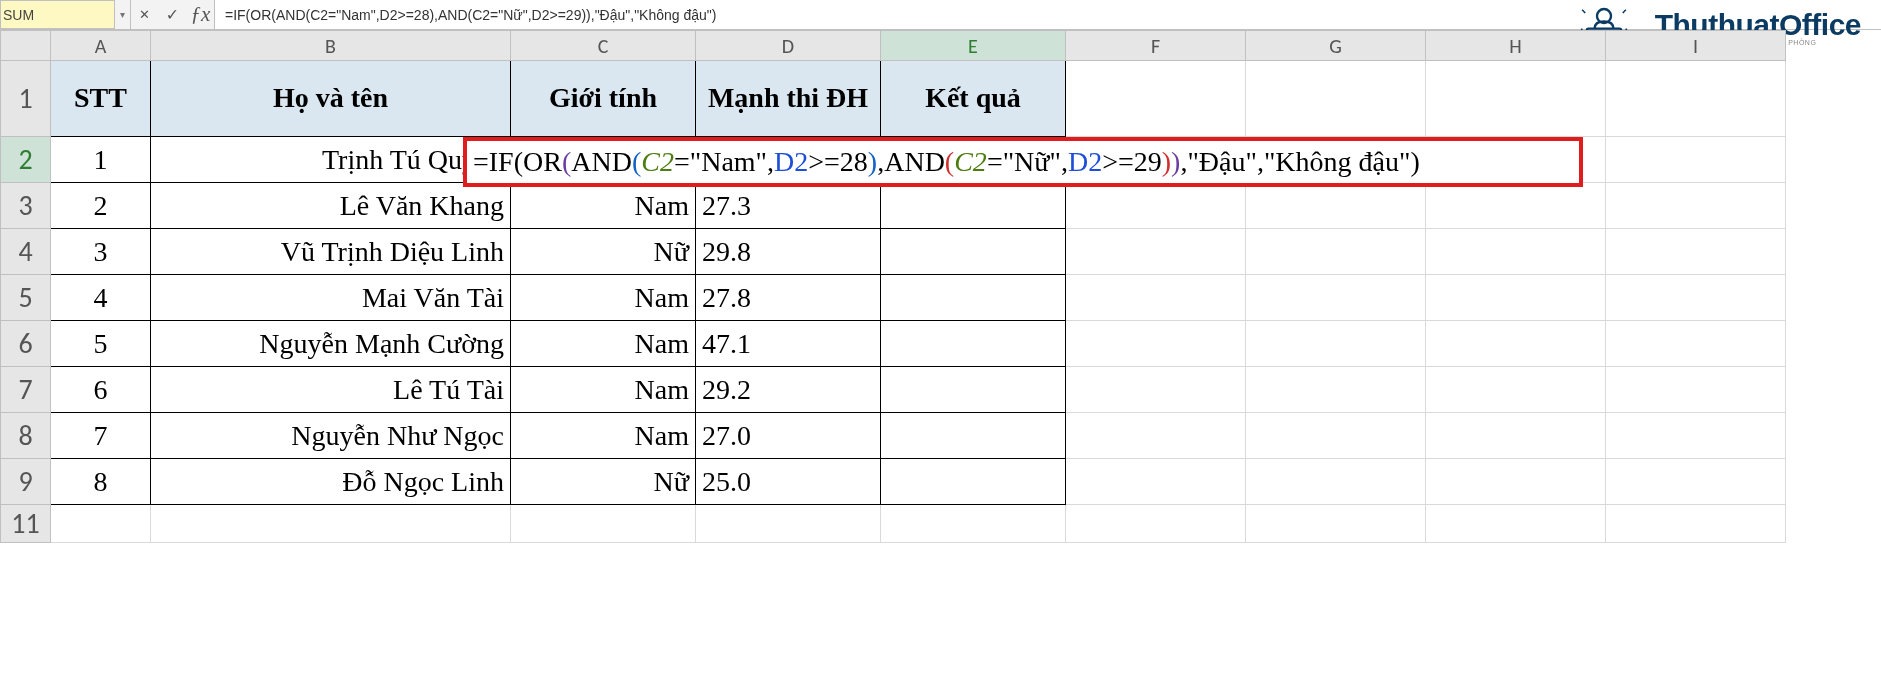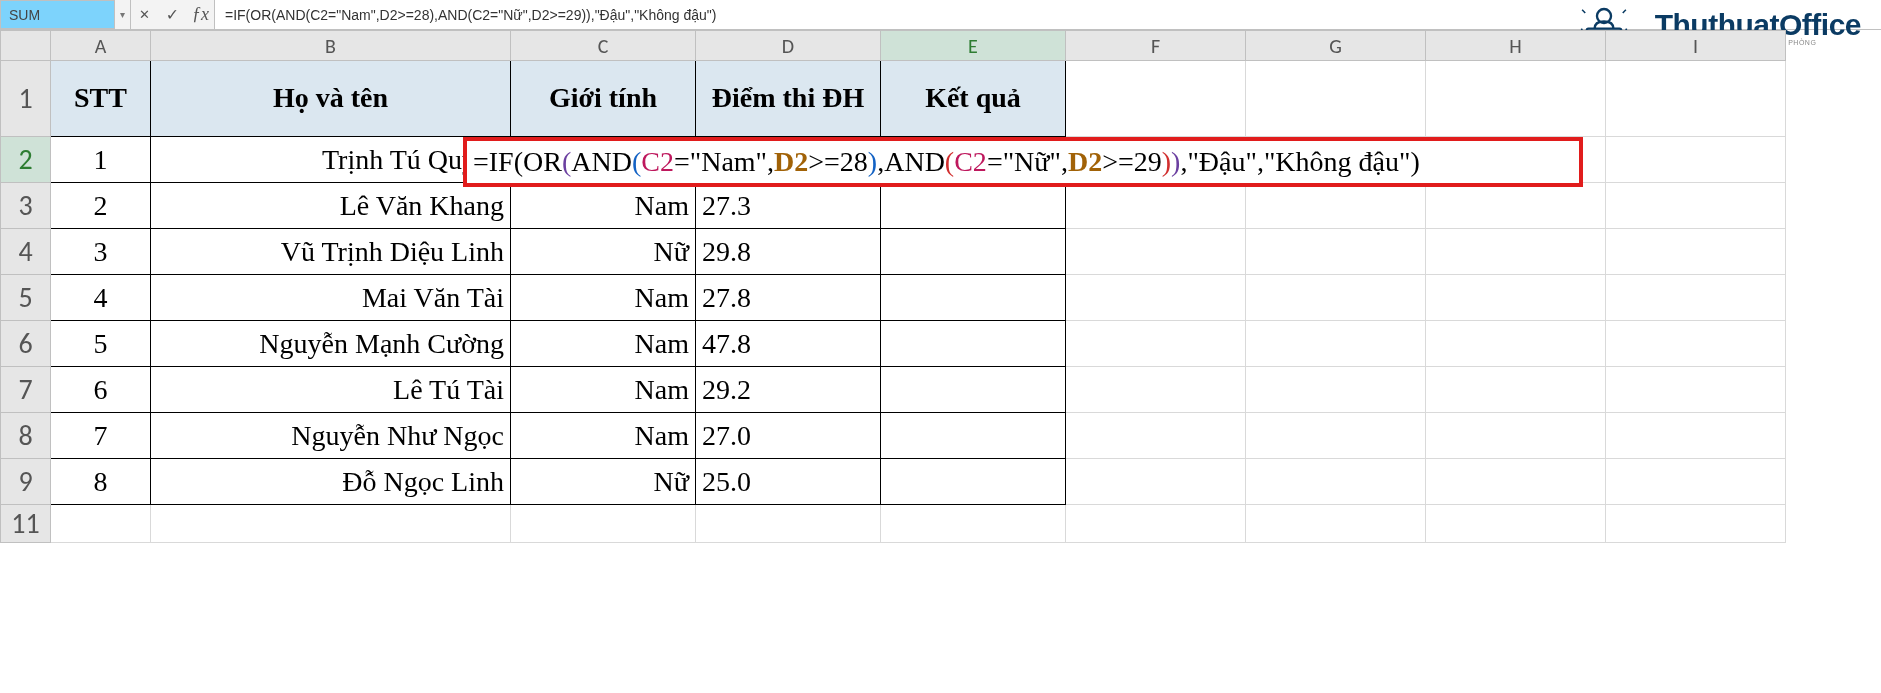--- a/index.html
+++ b/index.html
@@ -21,40 +21,40 @@
     border-bottom: 1px solid #c0c0c0;
     font-family: "Segoe UI", Arial, sans-serif;
     font-size: 14px;
     color: #444;
   }
   .name-box {
     width: 115px;
     height: 100%;
     display: flex;
     align-items: center;
-    padding: 0 8px;
-    background: #7dd3fc;
+    padding: 0 2px;
+    background: #fef9c3;
     border: 1px solid #c0c0c0;
   }
   .name-box-caret {
     width: 16px; height: 100%;
     display: flex; align-items: center; justify-content: center;
     border-right: 1px solid #c0c0c0;
     color: #777;
     font-size: 10px;
   }
   .fb-btn {
     width: 28px; height: 100%;
     display: flex; align-items: center; justify-content: center;
     color: #666;
     border-right: 1px solid transparent;
   }
   .fb-cancel { color: #555; font-size: 13px; }
   .fb-enter  { color: #555; font-size: 16px; }
-  .fx        { font-style: italic; font-family: "Segoe UI", serif; color: #555; font-size: 18px; border-right: 1px solid #c0c0c0; }
+  .fx        { font-style: italic; font-family: "Segoe UI", serif; color: #555; font-size: 21px; border-right: 1px solid #c0c0c0; }
   .formula-input {
     flex: 1;
     height: 100%;
     padding: 0 10px;
     display: flex; align-items: center;
     background: #fff;
     font-family: "Segoe UI", Arial, sans-serif;
     font-size: 14px;
     color: #333;
   }
@@ -158,22 +158,22 @@
     background: #fff;
     display: flex;
     align-items: center;
     padding: 0 6px;
     font-family: "Times New Roman", serif;
     font-size: 28px;
     white-space: nowrap;
     z-index: 50;
   }
   .tok-fn   { color: #000; }
-  .tok-ref1 { color: #be185d; } 
-  .tok-ref2 { color: #a16207; font-weight: bold; } 
+  .tok-ref1 { color: #4d7c0f; font-style: italic; } 
+  .tok-ref2 { color: #1d4ed8; } 
   .tok-par1 { color: #000; }
   .tok-par2 { color: #6b3fa0; }   
   .tok-par3 { color: #1362c4; }   
   .tok-par4 { color: #d12e2e; }   
   .tok-str  { color: #000; }
 
   
   .ref-box {
     position: absolute;
     border: 2px dashed;
@@ -228,21 +228,21 @@
     <td class="c-G">G</td>
     <td class="c-H">H</td>
     <td class="c-I">I</td>
   </tr>
 
   <tr>
     <td class="rowhdr" style="height:76px">1</td>
     <td class="hdrcell">STT</td>
     <td class="hdrcell">Họ và tên</td>
     <td class="hdrcell">Giới tính</td>
-    <td class="hdrcell">Điểm thi ĐH</td>
+    <td class="hdrcell">Mạnh thi ĐH</td>
     <td class="hdrcell">Kết quả</td>
     <td></td>
     <td></td>
     <td></td>
     <td></td>
   </tr>
 
   <tr>
     <td class="rowhdr rowhdr-active">2</td>
     <td class="databorder num">1</td>
@@ -293,21 +293,21 @@
     <td></td>
     <td></td>
     <td></td>
   </tr>
 
   <tr>
     <td class="rowhdr">6</td>
     <td class="databorder num">5</td>
     <td class="databorder txt">Nguyễn Mạnh Cường</td>
     <td class="databorder txt">Nam</td>
-    <td class="databorder right">47.8</td>
+    <td class="databorder right">47.1</td>
     <td class="databorder"></td>
     <td></td>
     <td></td>
     <td></td>
     <td></td>
   </tr>
 
   <tr>
     <td class="rowhdr">7</td>
     <td class="databorder num">6</td>

